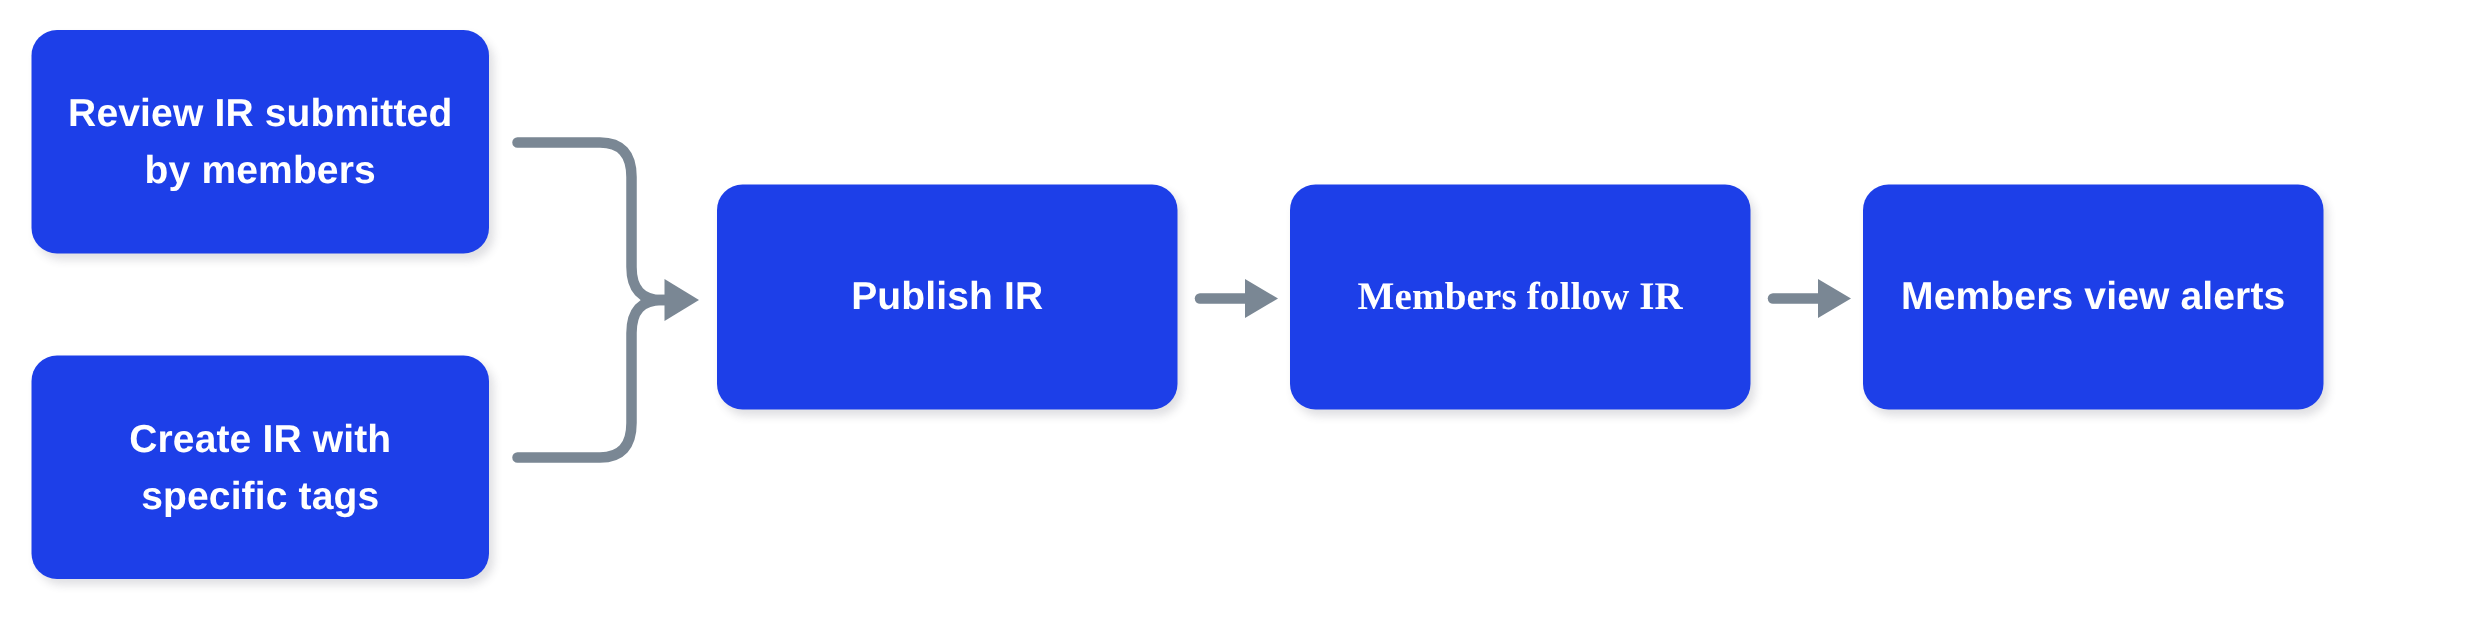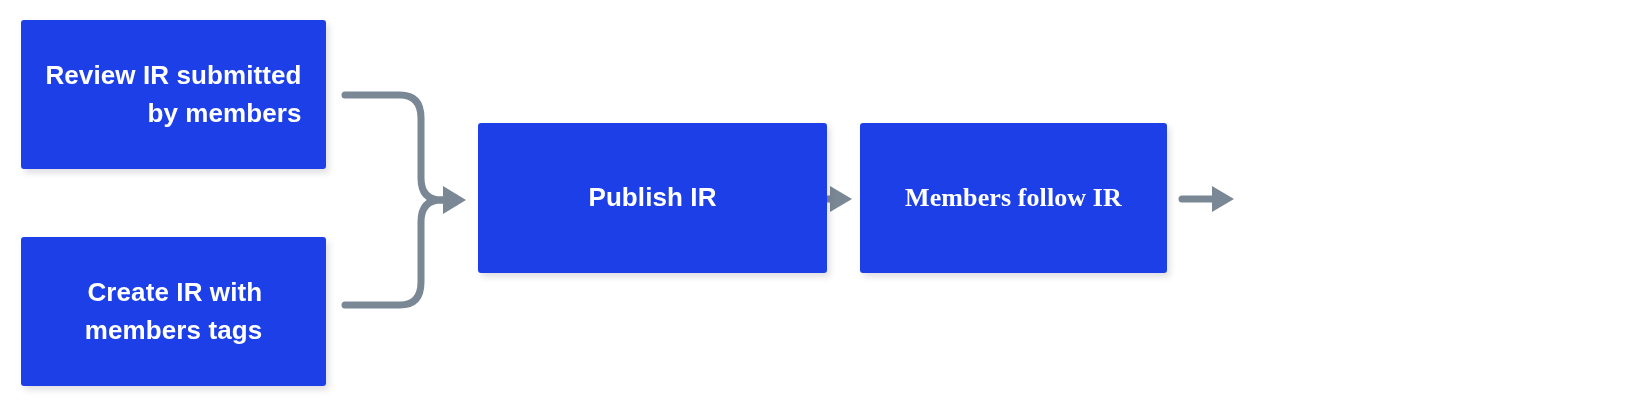--- a/index.html
+++ b/index.html
@@ -15,41 +15,41 @@
     position: relative;
     width: 1646px;
     height: 416px;
     background: #ffffff;
     overflow: hidden;
   }
   .node-box {
     position: absolute;
     box-sizing: border-box;
     background: #1d3fe8;
-    border-radius: 3px;
+    border-radius: 17px;
     color: #ffffff;
     display: flex;
     align-items: center;
     justify-content: center;
-    text-align: right;
+    text-align: center;
     padding: 6px 14px;
     font-size: 26px;
     font-weight: 600;
     line-height: 1.45;
     letter-spacing: 0.1px;
     box-shadow: 3px 4px 6px rgba(60, 64, 80, 0.16);
   }
   .node-label {
     display: block;
     white-space: pre-line;
   }
   
   #node-review-ir   { left: 21px;   top: 20px;  width: 305px; height: 149px; }
   #node-create-ir   { left: 21px;   top: 237px; width: 305px; height: 149px; }
-  #node-publish-ir  { left: 478px;  top: 123px; width: 349px; height: 150px; }
+  #node-publish-ir  { left: 478px;  top: 123px; width: 307px; height: 150px; }
   #node-members-follow { left: 860px; top: 123px; width: 307px; height: 150px; font-family: Liberation Serif, serif; }
   #node-members-view   { left: 1242px; top: 123px; width: 307px; height: 150px; }
 
   .connector-layer {
     position: absolute;
     left: 0;
     top: 0;
     width: 1646px;
     height: 416px;
     pointer-events: none;
@@ -85,25 +85,28 @@
     <path class="edge-head" d="M 1212 186 L 1234 199 L 1212 212 Z"></path>
   </svg>
 
   <div class="node-box" id="node-review-ir">
     <span class="node-label">Review IR submitted
 by members</span>
   </div>
 
   <div class="node-box" id="node-create-ir">
     <span class="node-label">Create IR with
-members tags</span>
+specific tags</span>
   </div>
 
   <div class="node-box" id="node-publish-ir">
     <span class="node-label">Publish IR</span>
   </div>
 
   <div class="node-box" id="node-members-follow">
     <span class="node-label">Members follow IR</span>
   </div>
 
+  <div class="node-box" id="node-members-view">
+    <span class="node-label">Members view alerts</span>
+  </div>
 
 </div>
 
 </body></html>

